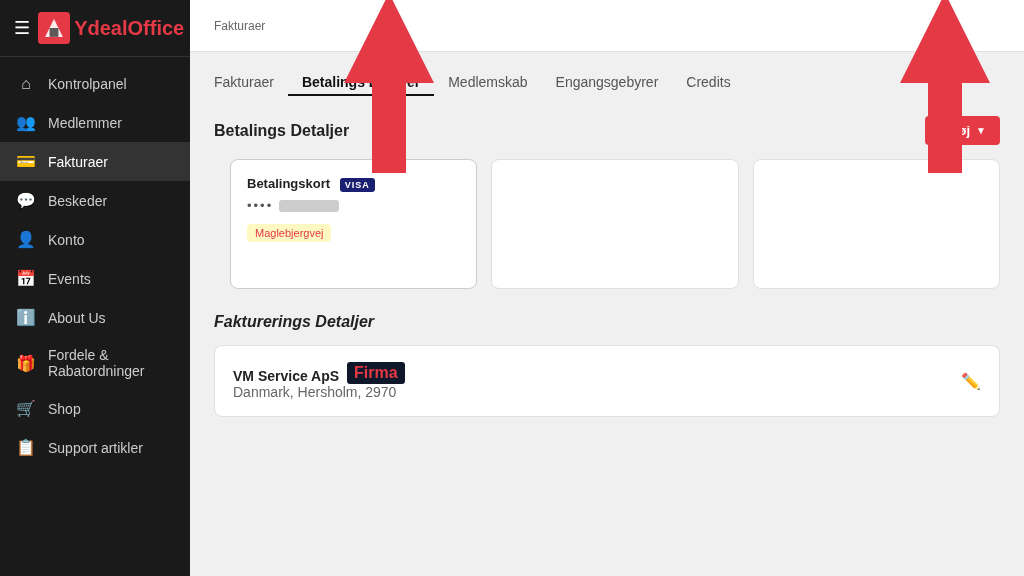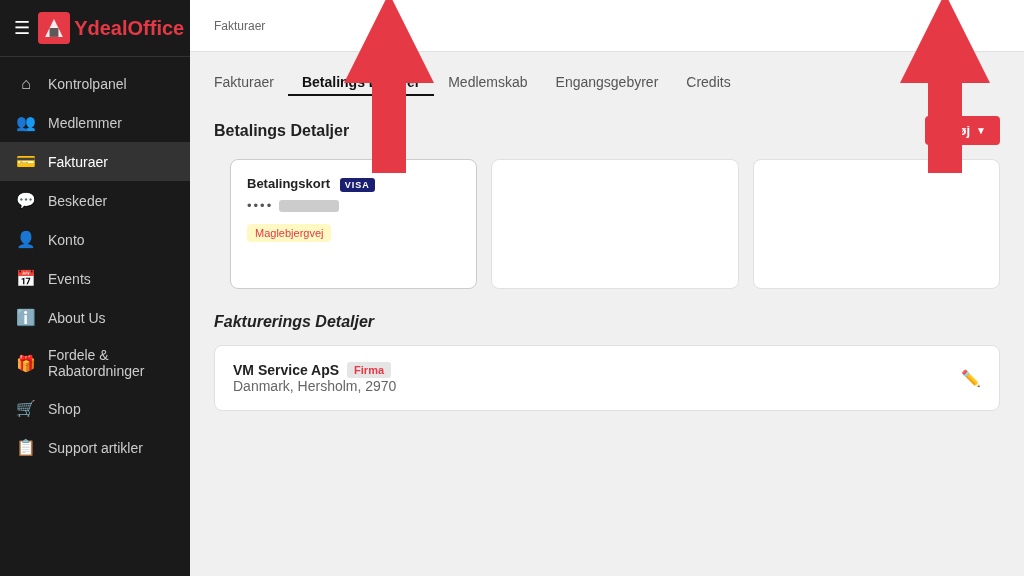--- a/index.html
+++ b/index.html
@@ -200,23 +200,23 @@
     }
     .billing-name {
       font-size: 14px;
       font-weight: 600;
       color: #222;
       display: flex;
       align-items: flex-end;
       gap: 8px;
     }
     .firma-badge {
-      background: #e5e5e5;
+      background: #0f172a;
       color: #e63946;
-      font-size: 11px;
+      font-size: 16px;
       padding: 2px 7px;
       border-radius: 3px;
     }
     .billing-address {
       font-size: 14px;
       color: #666;
     }
     .edit-icon {
       color: #888;
       font-size: 16px;

